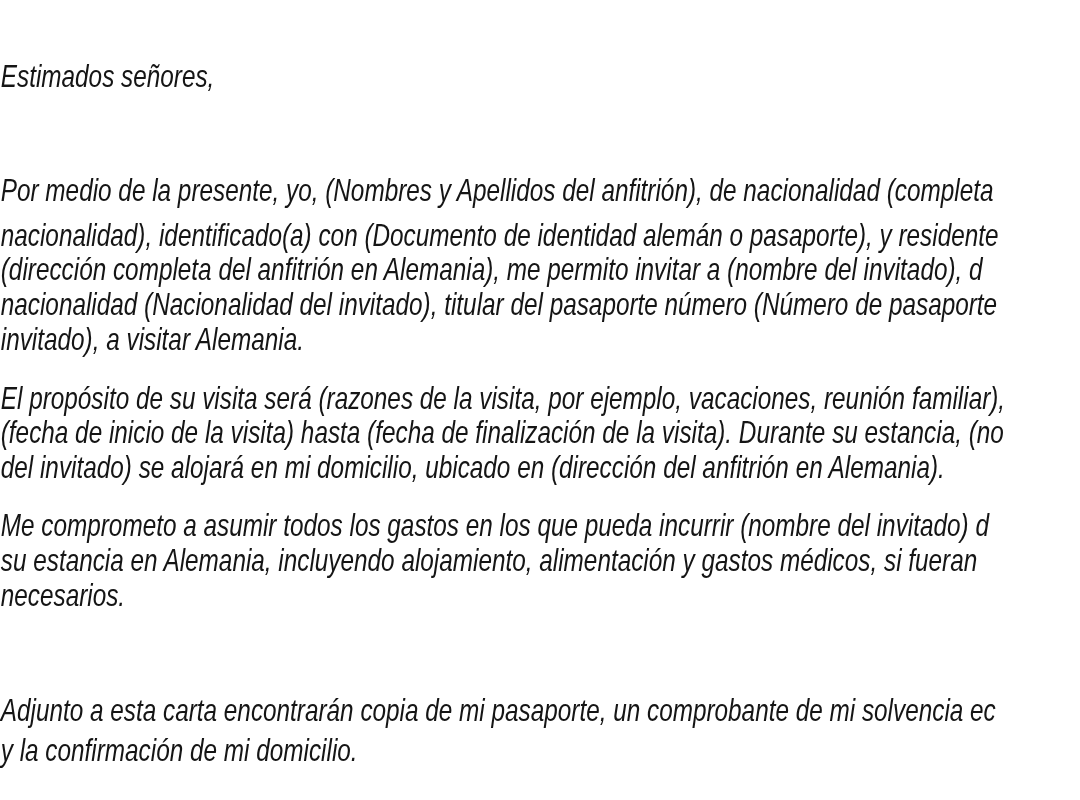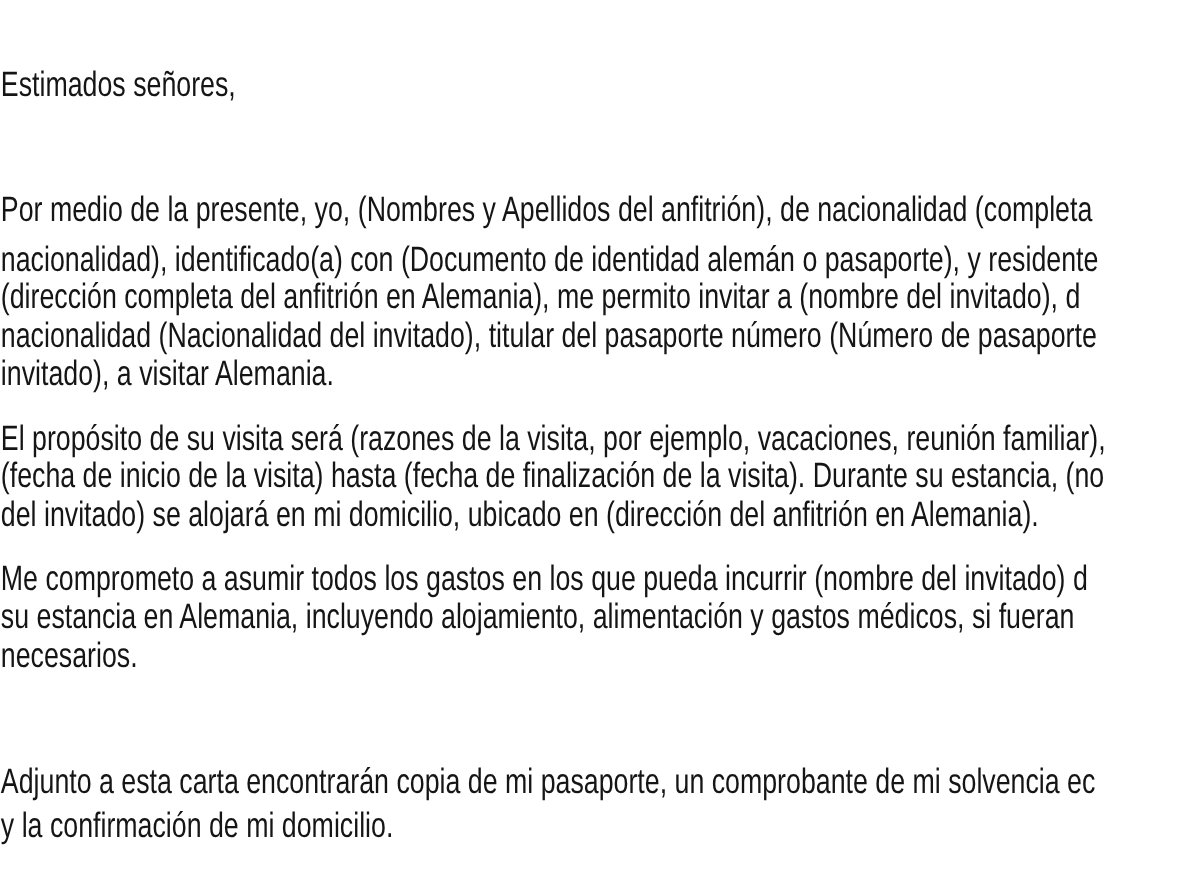--- a/index.html
+++ b/index.html
@@ -7,20 +7,21 @@
     padding: 0;
     background: #ffffff;
   }
   .page {
     position: relative;
     width: 1080px;
     height: 800px;
     background: #ffffff;
     overflow: hidden;
     font-family: "Liberation Sans", "DejaVu Sans", sans-serif;
+    font-style: italic;
   }
   
   .scale-layer {
     position: absolute;
     top: 0;
     left: 0;
     width: 1480px;
     height: 800px;
     transform: scaleX(0.76);
     transform-origin: 0 0;

